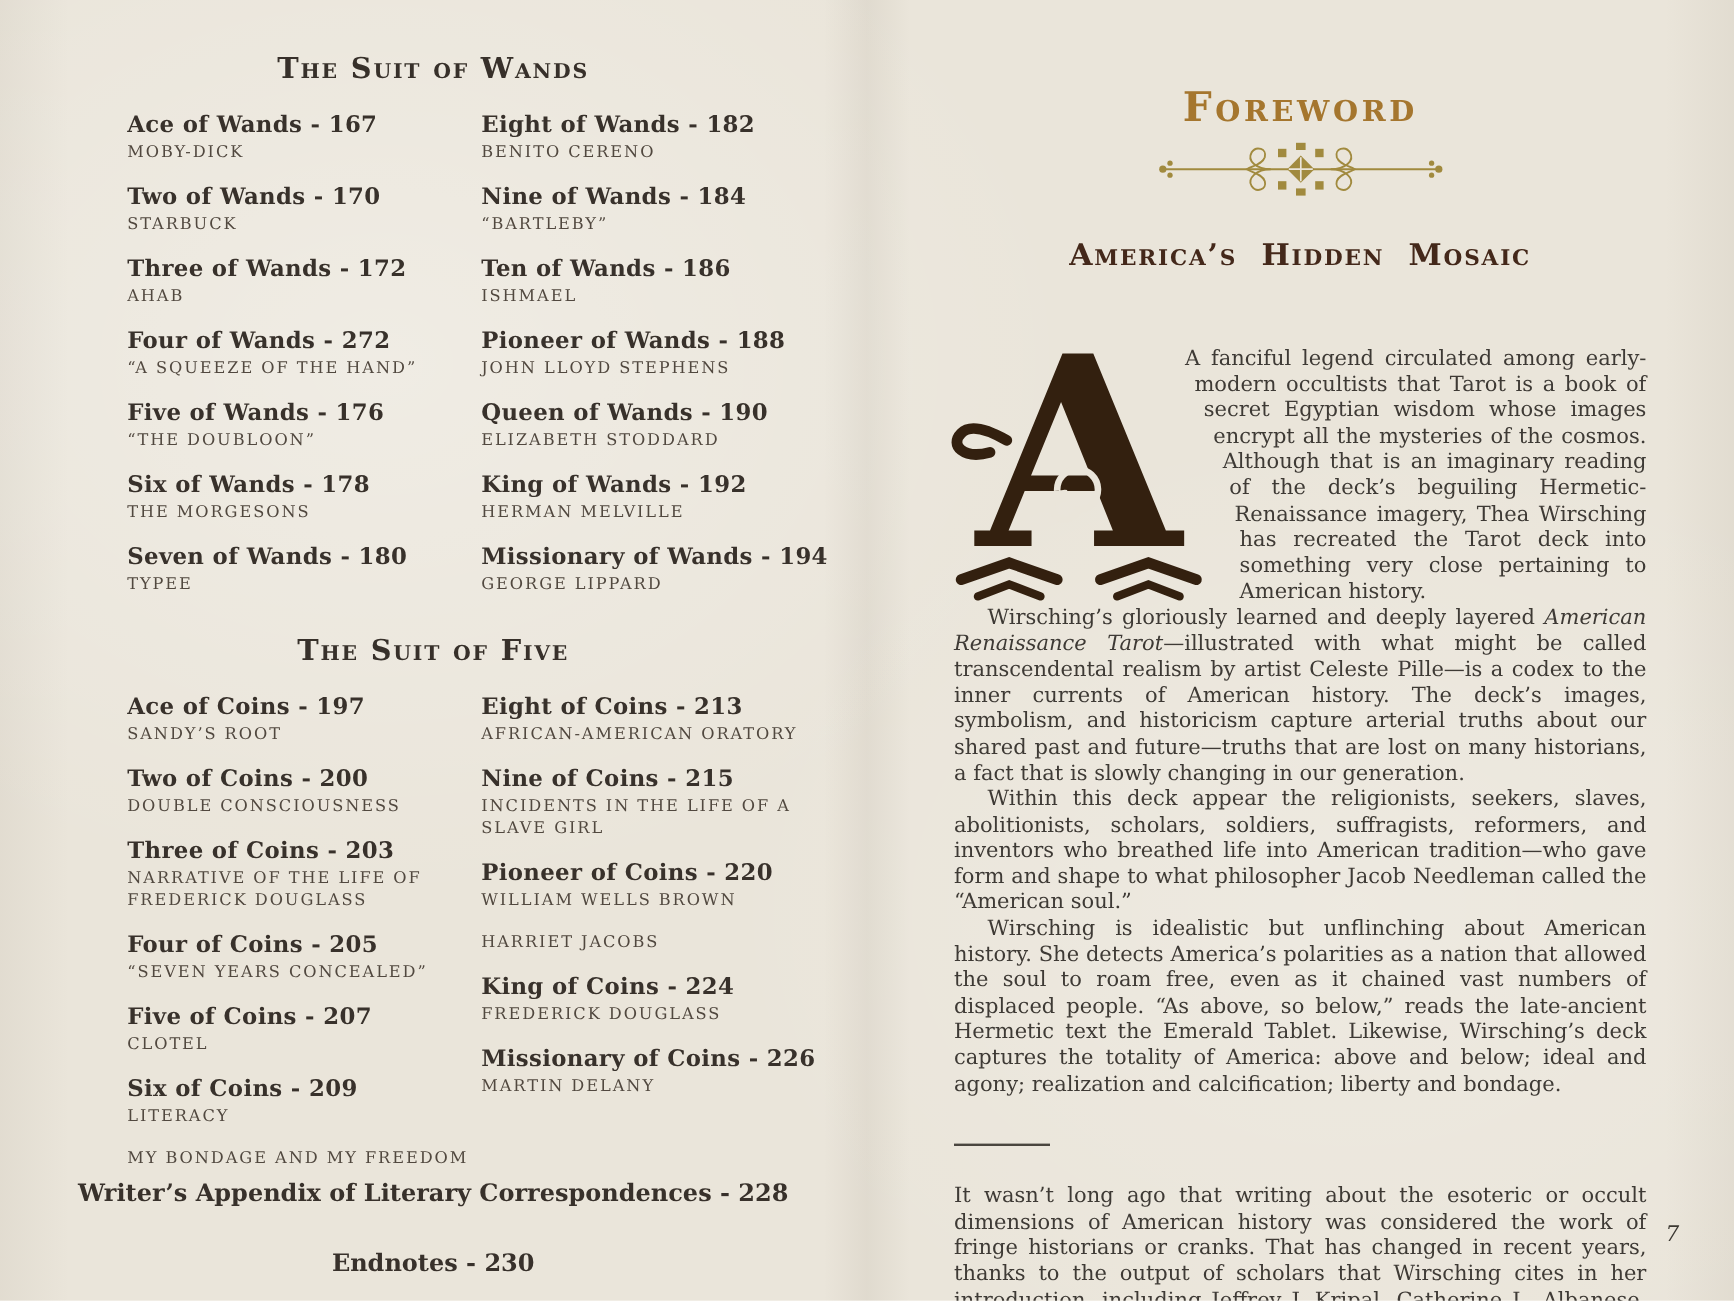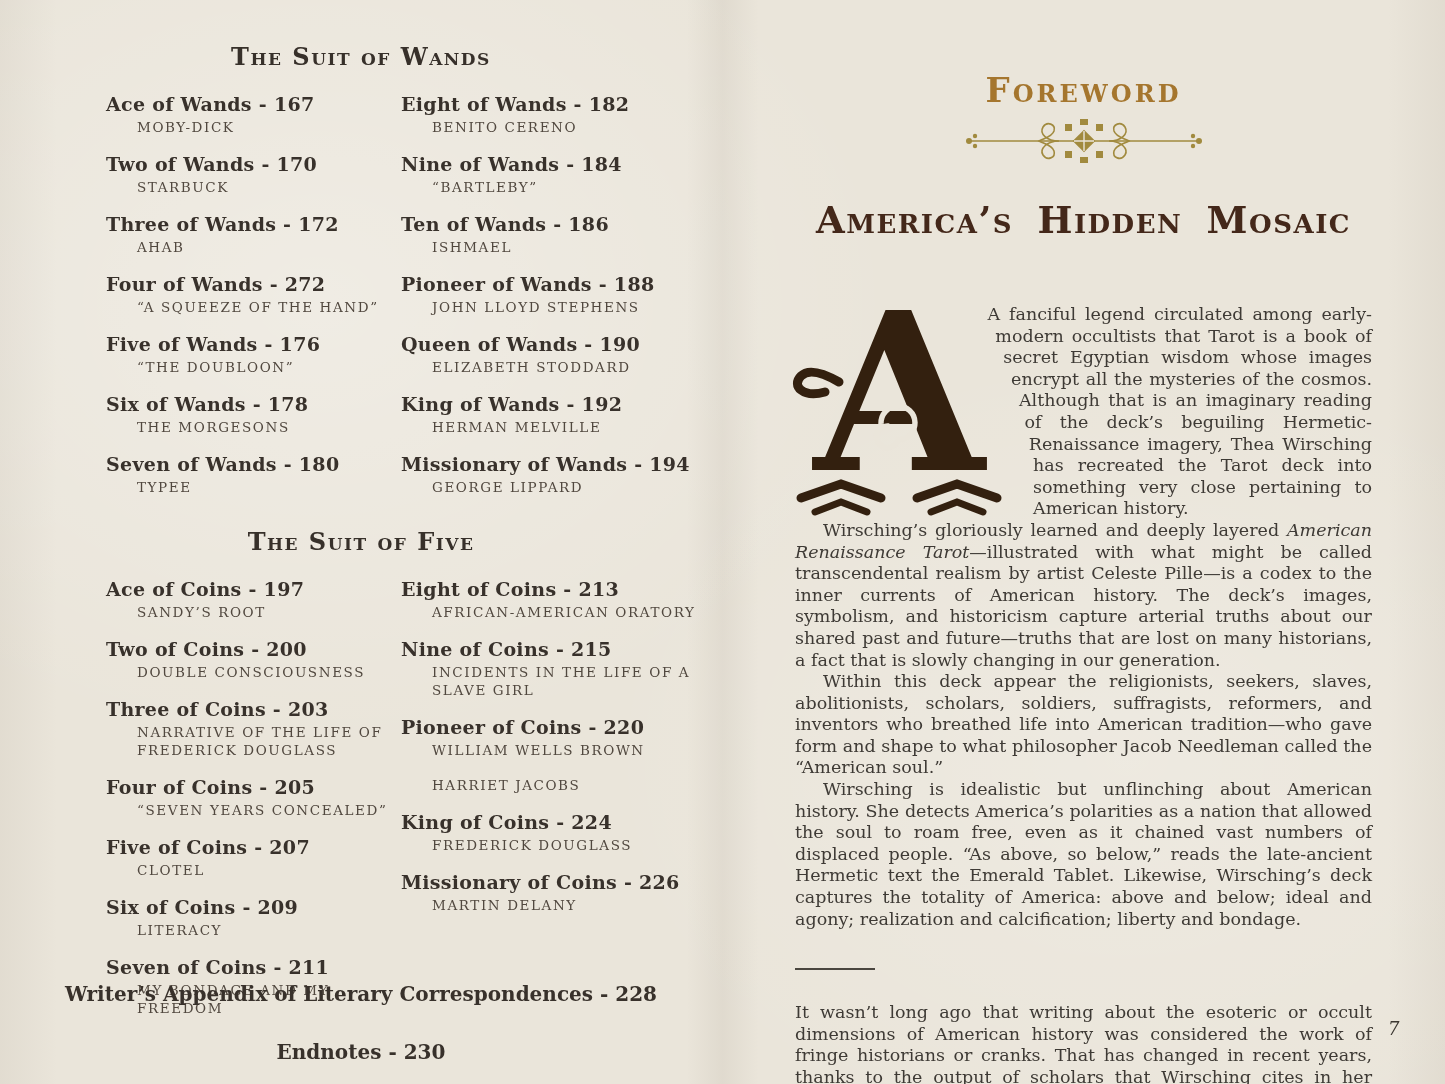--- a/index.html
+++ b/index.html
@@ -33,42 +33,42 @@
   .coins-header { margin-top:14px; }
   .toc-columns { display:flex; padding-left:106px; margin-top:22px; }
   .toc-col { width:295px; }
   .entry { margin-bottom:17px; }
   .entry-title {
     font-size:19px; font-weight:bold; line-height:22px;
     color:#38312b; letter-spacing:0.3px;
   }
   .entry-sub {
     font-size:13.5px; line-height:18px; margin-top:3px;
-    letter-spacing:1.6px; color:#51483f;margin-left:31px;
+    letter-spacing:1.6px; color:#51483f;
   }
   .footer-line {
     position:absolute; left:0; width:722px;
     text-align:center; font-weight:bold; font-size:20px; color:#38312b;
   }
   .appendix-line { top:982px; }
   .endnotes-line { top:1040px; }
 
   
   .fw-content { margin-left:73px; width:577px; }
   .kicker {
     margin-top:70px; text-align:center;
     font-variant:small-caps; font-weight:bold;
     font-size:34px; letter-spacing:3px;
     color:#a5762e;
   }
   .divider-wrap { text-align:center; margin-top:8px; height:46px; }
   .fw-title {
     margin-top:34px; text-align:center;
     font-variant:small-caps; font-weight:bold;
-    font-size:37px; letter-spacing:1.5px; word-spacing:10px;
+    font-size:25px; letter-spacing:1.5px; word-spacing:10px;
     color:#44281a;
   }
   .fw-body {
     margin-top:62px;
     font-size:17.5px; line-height:21.6px;
     color:#3e3a35; text-align:justify;
   }
   .fw-body p { margin:0; }
   .fw-body p.indent { text-indent:28px; }
   .italic { font-style:italic; }
@@ -203,21 +203,20 @@
             <div class="entry-title">Five of Coins - 207</div>
             <div class="entry-sub">CLOTEL</div>
           </div>
 
           <div class="entry">
             <div class="entry-title">Six of Coins - 209</div>
             <div class="entry-sub">LITERACY</div>
           </div>
 
           <div class="entry">
-            <div class="entry-title">Seven of Coins - 211</div>
             <div class="entry-sub">MY BONDAGE AND MY FREEDOM</div>
           </div>
         </div>
       <div class="toc-col">
 
           <div class="entry">
             <div class="entry-title">Eight of Coins - 213</div>
             <div class="entry-sub">AFRICAN-AMERICAN ORATORY</div>
           </div>
 

